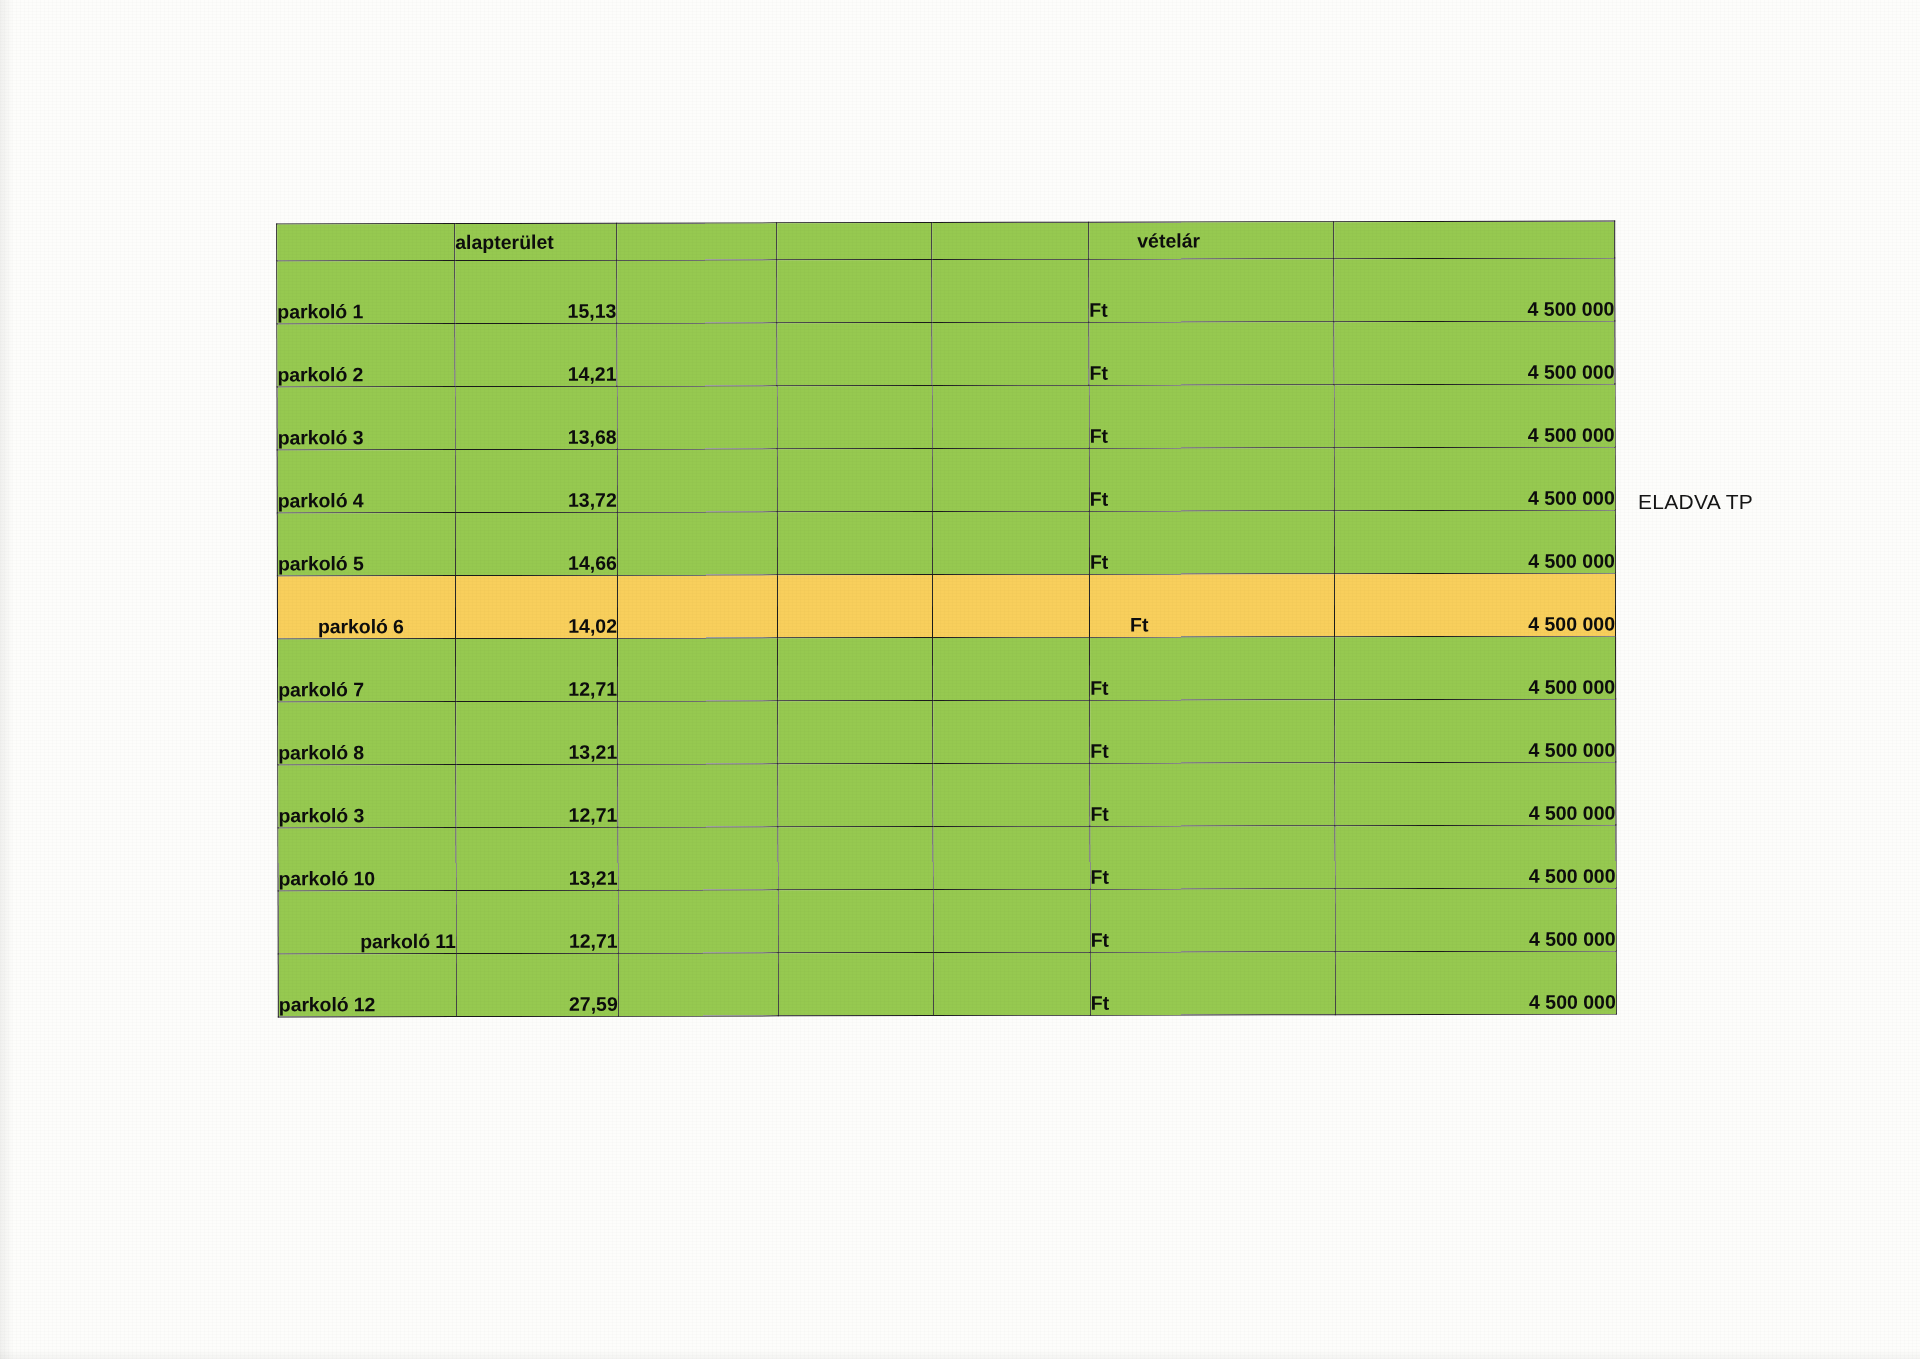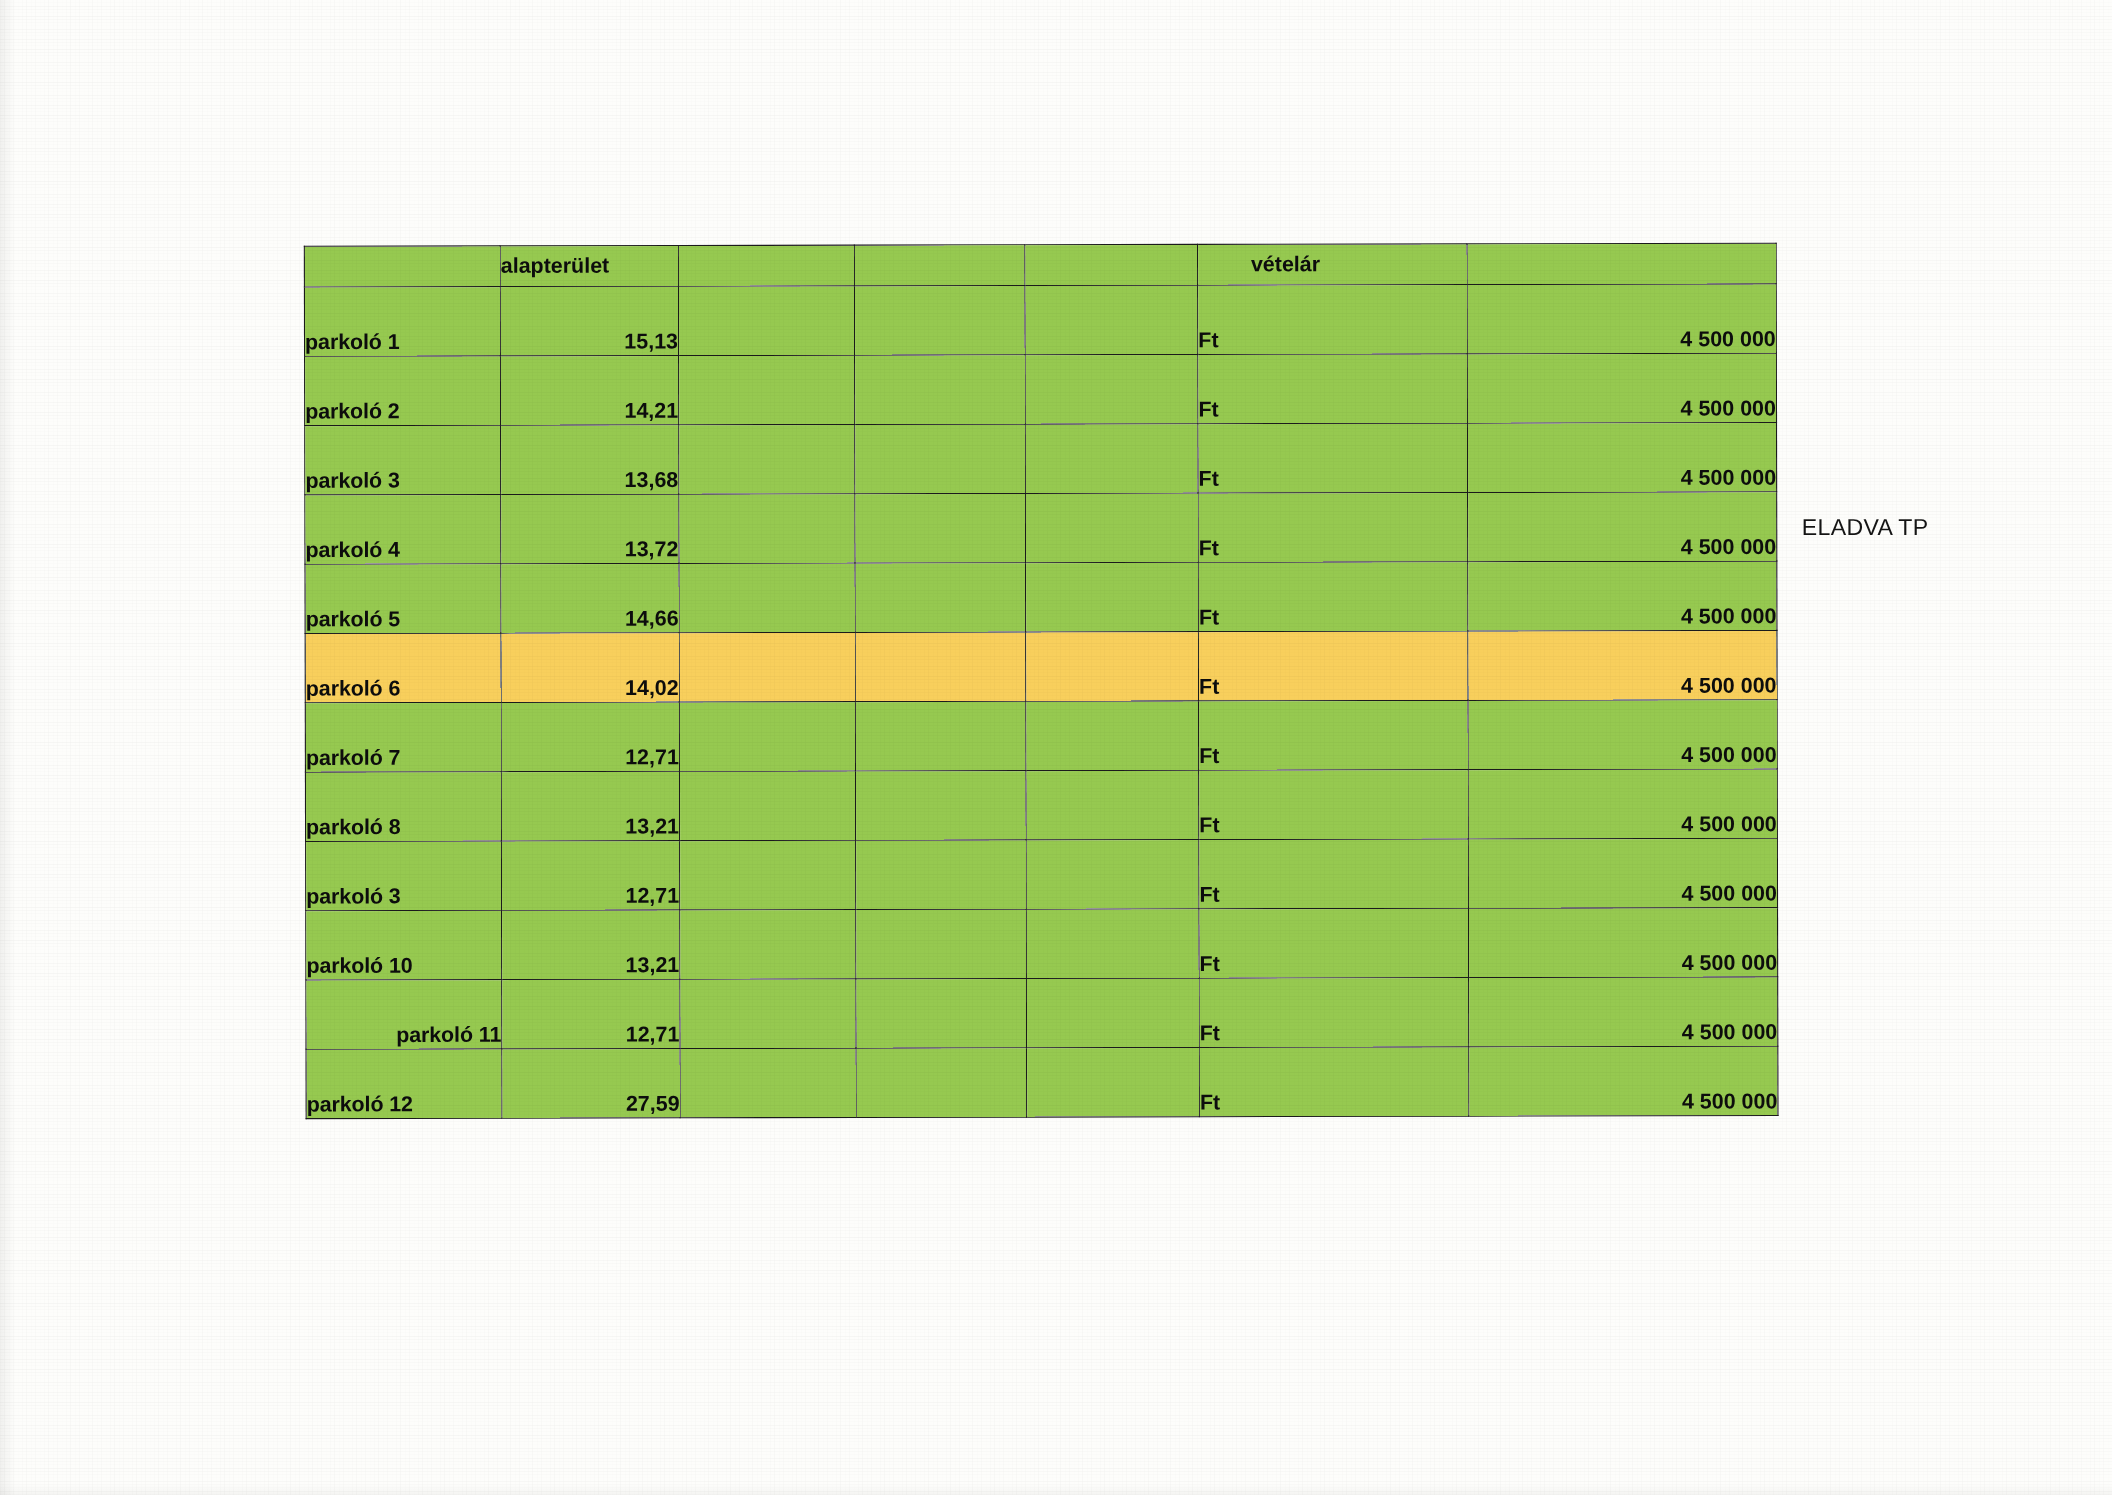--- a/index.html
+++ b/index.html
@@ -45,21 +45,21 @@
 
   table.price-table td {
     border: 1.6px solid #1b1b1b;
     padding: 0;
     vertical-align: bottom;
     background: #96c950;
     position: relative;
   }
 
   tr.row-normal td { background: #96c950; }
-  tr.row-sold   td { background: #f8cf5c; }
+  tr.row-sold   td { background: #f8cf5c; padding-left: 40px; }
 
   
   col.c-name  { width: 178px; }
   col.c-area  { width: 162px; }
   col.c-e1    { width: 160px; }
   col.c-e2    { width: 155px; }
   col.c-e3    { width: 157px; }
   col.c-cur   { width: 245px; }
   col.c-price { width: 281px; }
 
@@ -118,21 +118,21 @@
     padding-right: 9px;
     padding-top: 3px;
     white-space: nowrap;
   }
 
   .cell-empty { }
 
   #sold-note {
     position: absolute;
     left: 1638px;
-    top: 468px;
+    top: 490px;
     font-size: 21px;
     color: #151515;
     letter-spacing: 0.3px;
     font-weight: normal;
     white-space: nowrap;
   }
 
   
   #grain {
     position: absolute;

